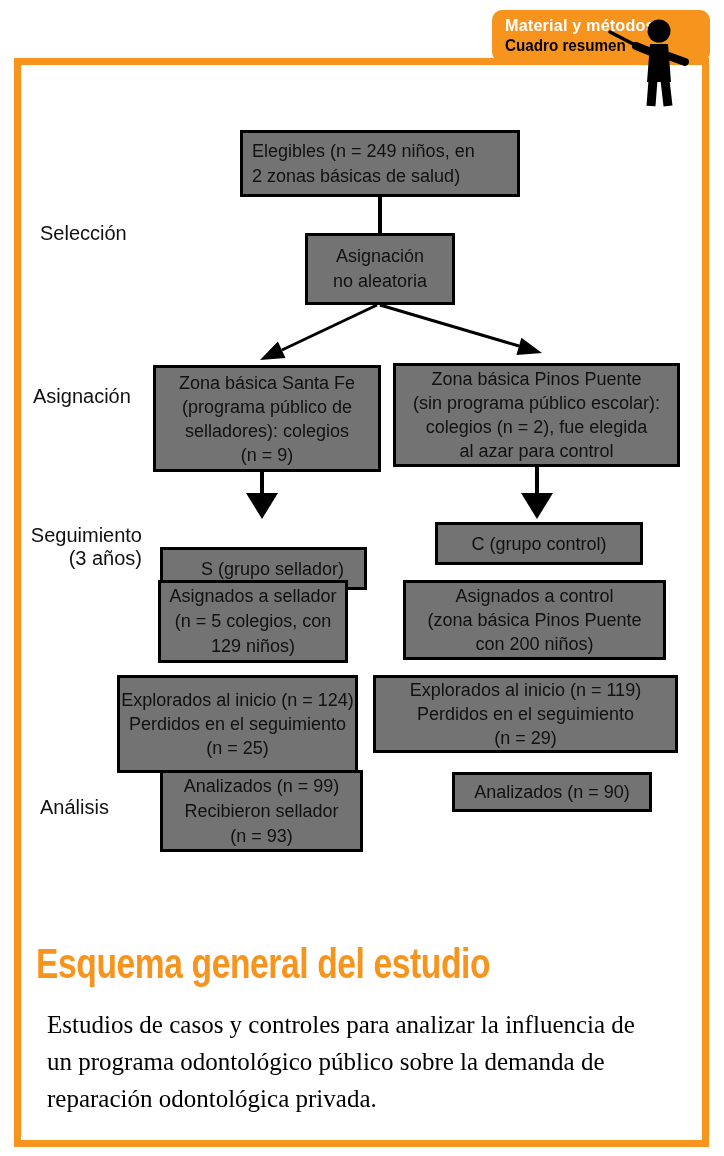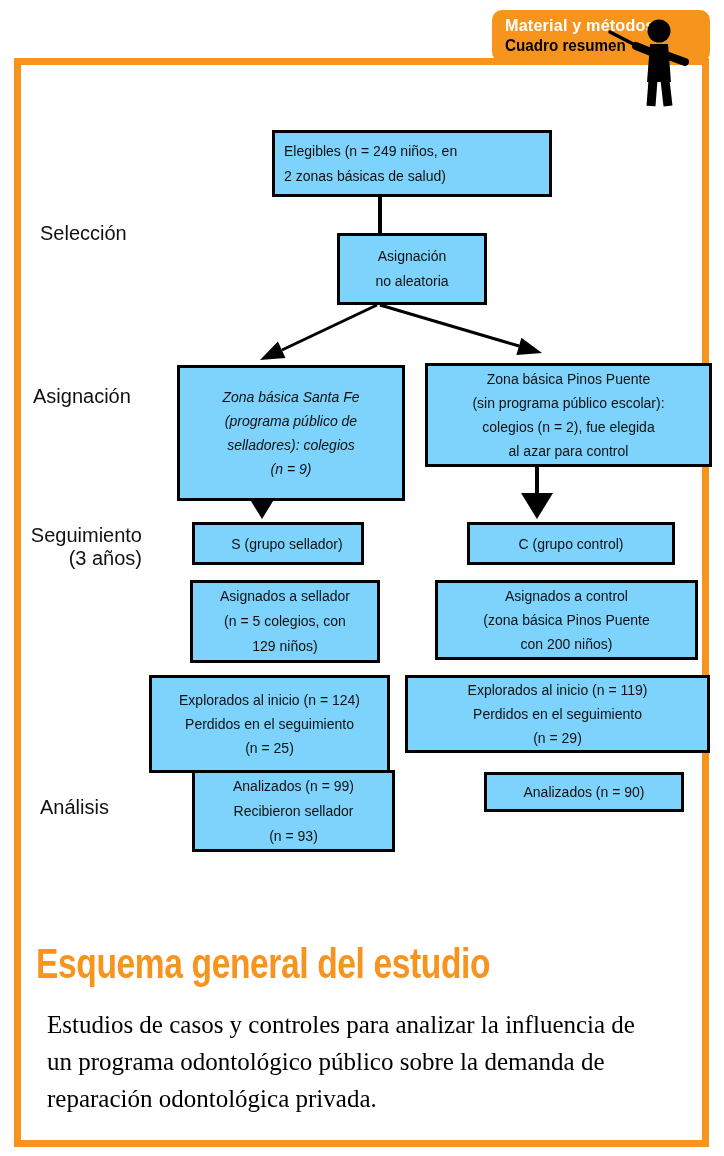--- a/index.html
+++ b/index.html
@@ -38,32 +38,31 @@
     font-size: 16px; font-weight: bold; color: #000000;
     line-height: 19px;
     transform: scaleX(0.95); transform-origin: 0 50%;
     white-space: pre;
   }
   svg.presenter, svg.connectors { position: absolute; pointer-events: none; }
   svg.presenter { left: 590px; top: 8px; }
   svg.connectors { left: 0; top: 0; }
   .node {
     position: absolute;
-    background: #7dd3fc;
+    background: #737373;
     border: 3px solid #000000;
     display: flex;
     flex-direction: column;
     justify-content: center;
     align-items: center;
     text-align: center;
-    font-size: 14px;
+    font-size: 18px;
     line-height: 24px;
     white-space: pre;
     color: #111111;
-    margin-left: 32px;
   }
   .node.align-left { align-items: flex-start; text-align: left; padding-left: 9px; line-height: 25px; }
   .stage-label {
     position: absolute;
     font-size: 20px;
     line-height: 23px;
     white-space: pre;
     color: #111111;
   }
   .stage-label.centered { text-align: right; }
@@ -132,31 +131,31 @@
   <div class="stage-label centered" style="left:26px; top:524px; width:116px;">Seguimiento
 (3 años)</div>
   <div class="stage-label" style="left:40px; top:796px;">Análisis</div>
 
   <div class="node align-left" style="left:240px; top:130px; width:280px; height:67px;">Elegibles (n = 249 niños, en
 2 zonas básicas de salud)</div>
 
   <div class="node" style="left:305px; top:233px; width:150px; height:72px; line-height:25px;">Asignación
 no aleatoria</div>
 
-  <div class="node" style="left:145px; top:365px; width:228px; height:136px;font-style:italic;">Zona básica Santa Fe
+  <div class="node" style="left:153px; top:365px; width:228px; height:107px;">Zona básica Santa Fe
 (programa público de
 selladores): colegios
 (n = 9)</div>
 
   <div class="node" style="left:393px; top:363px; width:287px; height:104px;">Zona básica Pinos Puente
 (sin programa público escolar):
 colegios (n = 2), fue elegida
 al azar para control</div>
 
-  <div class="node" style="left:160px; top:522px; width:172px; height:43px;padding-left:18px;">S (grupo sellador)</div>
+  <div class="node" style="left:160px; top:547px; width:207px; height:43px;padding-left:18px;">S (grupo sellador)</div>
 
   <div class="node" style="left:435px; top:522px; width:208px; height:43px;">C (grupo control)</div>
 
   <div class="node" style="left:158px; top:580px; width:190px; height:83px; line-height:25px;">Asignados a sellador
 (n = 5 colegios, con
 129 niños)</div>
 
   <div class="node" style="left:403px; top:580px; width:263px; height:80px;">Asignados a control
 (zona básica Pinos Puente
 con 200 niños)</div>

